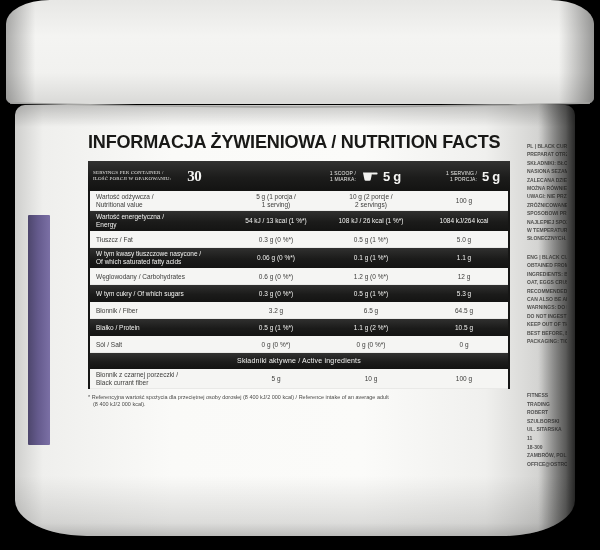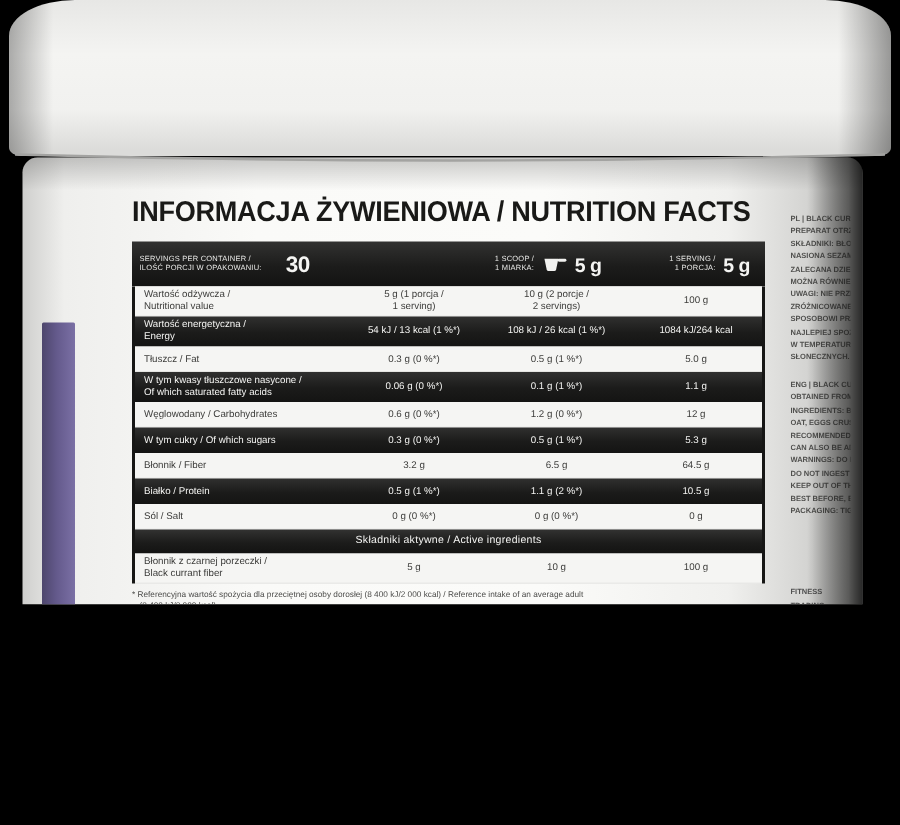--- a/index.html
+++ b/index.html
@@ -1,16 +1,16 @@
 <!DOCTYPE html>
 <html><head>
 <meta charset="utf-8">
 <style>
   html,body{margin:0;padding:0;background:#000;}
-  .stage{position:relative;width:600px;height:403px;background:#000;overflow:hidden;
+  .stage{position:relative;width:600px;height:550px;background:#000;overflow:hidden;
          font-family:"Liberation Sans", sans-serif;}
   
   .jar-lid{position:absolute;left:6px;top:0;width:588px;height:104px;
     background:linear-gradient(180deg,#e7e7e5 0%,#f4f4f2 35%,#f1f1ef 70%,#dcdcda 96%);
     border-radius:44px 44px 8px 8px / 24px 24px 6px 6px;}
   .jar-lid::after{content:"";position:absolute;inset:0;border-radius:inherit;
     background:linear-gradient(90deg,rgba(0,0,0,.30) 0%,rgba(0,0,0,0) 5%,rgba(255,255,255,0) 50%,rgba(0,0,0,0) 94%,rgba(0,0,0,.38) 100%);}
   .jar-body{position:absolute;left:15px;top:105px;width:560px;height:431px;
     background:linear-gradient(90deg,#cfcfcd 0%,#efefed 5%,#fafaf8 28%,#fbfbf9 62%,#f0f0ee 84%,#d2d2d0 94%,#9e9e9c 99%);
     border-radius:10px 10px 72px 72px / 10px 10px 36px 36px;}
@@ -26,21 +26,21 @@
   .accent-strip{position:absolute;left:28px;top:215px;width:22px;height:230px;
     background:linear-gradient(90deg,#4d466c 0%,#645a8c 45%,#7b70a5 100%);
     border-radius:1px;}
   
   .label{position:absolute;left:88px;top:131px;width:422px;color:#1b1b1b;}
   .title{font-size:19px;font-weight:bold;letter-spacing:-.2px;white-space:nowrap;
     transform:scaleX(.95);transform-origin:left center;margin:0 0 8px 0;color:#191917;}
   .dark-bg{background:linear-gradient(180deg,#323231 0%,#1c1c1b 55%,#131312 100%);color:#f4f4f2;}
   .hdr-bar{height:30px;display:flex;align-items:center;box-sizing:border-box;padding:0 5px;}
   .hgroup{display:flex;align-items:center;}
-  .hg1{width:176px;}
+  .hg1{width:176px;font-family:Liberation Serif, serif;}
   .hg2{width:132px;justify-content:flex-end;gap:3px;}
   .hg3{flex:1;justify-content:flex-end;gap:3px;padding-right:5px;}
   .microlabel{font-size:5px;line-height:6px;letter-spacing:.15px;color:#e9e9e7;white-space:pre-line;}
   .hg2 .microlabel,.hg3 .microlabel{text-align:right;}
   .bignum{font-size:15px;font-weight:bold;margin-left:16px;letter-spacing:-.3px;}
   .bigval{font-size:13px;font-weight:bold;margin-left:2px;letter-spacing:-.3px;}
   .scoop{width:16px;height:11px;margin-left:3px;flex:0 0 auto;}
   
   .ntable{border-left:2px solid #161615;border-right:2px solid #161615;background:#f5f5f3;}
   .trow{display:grid;grid-template-columns:140px 92px 98px 88px;align-items:center;

